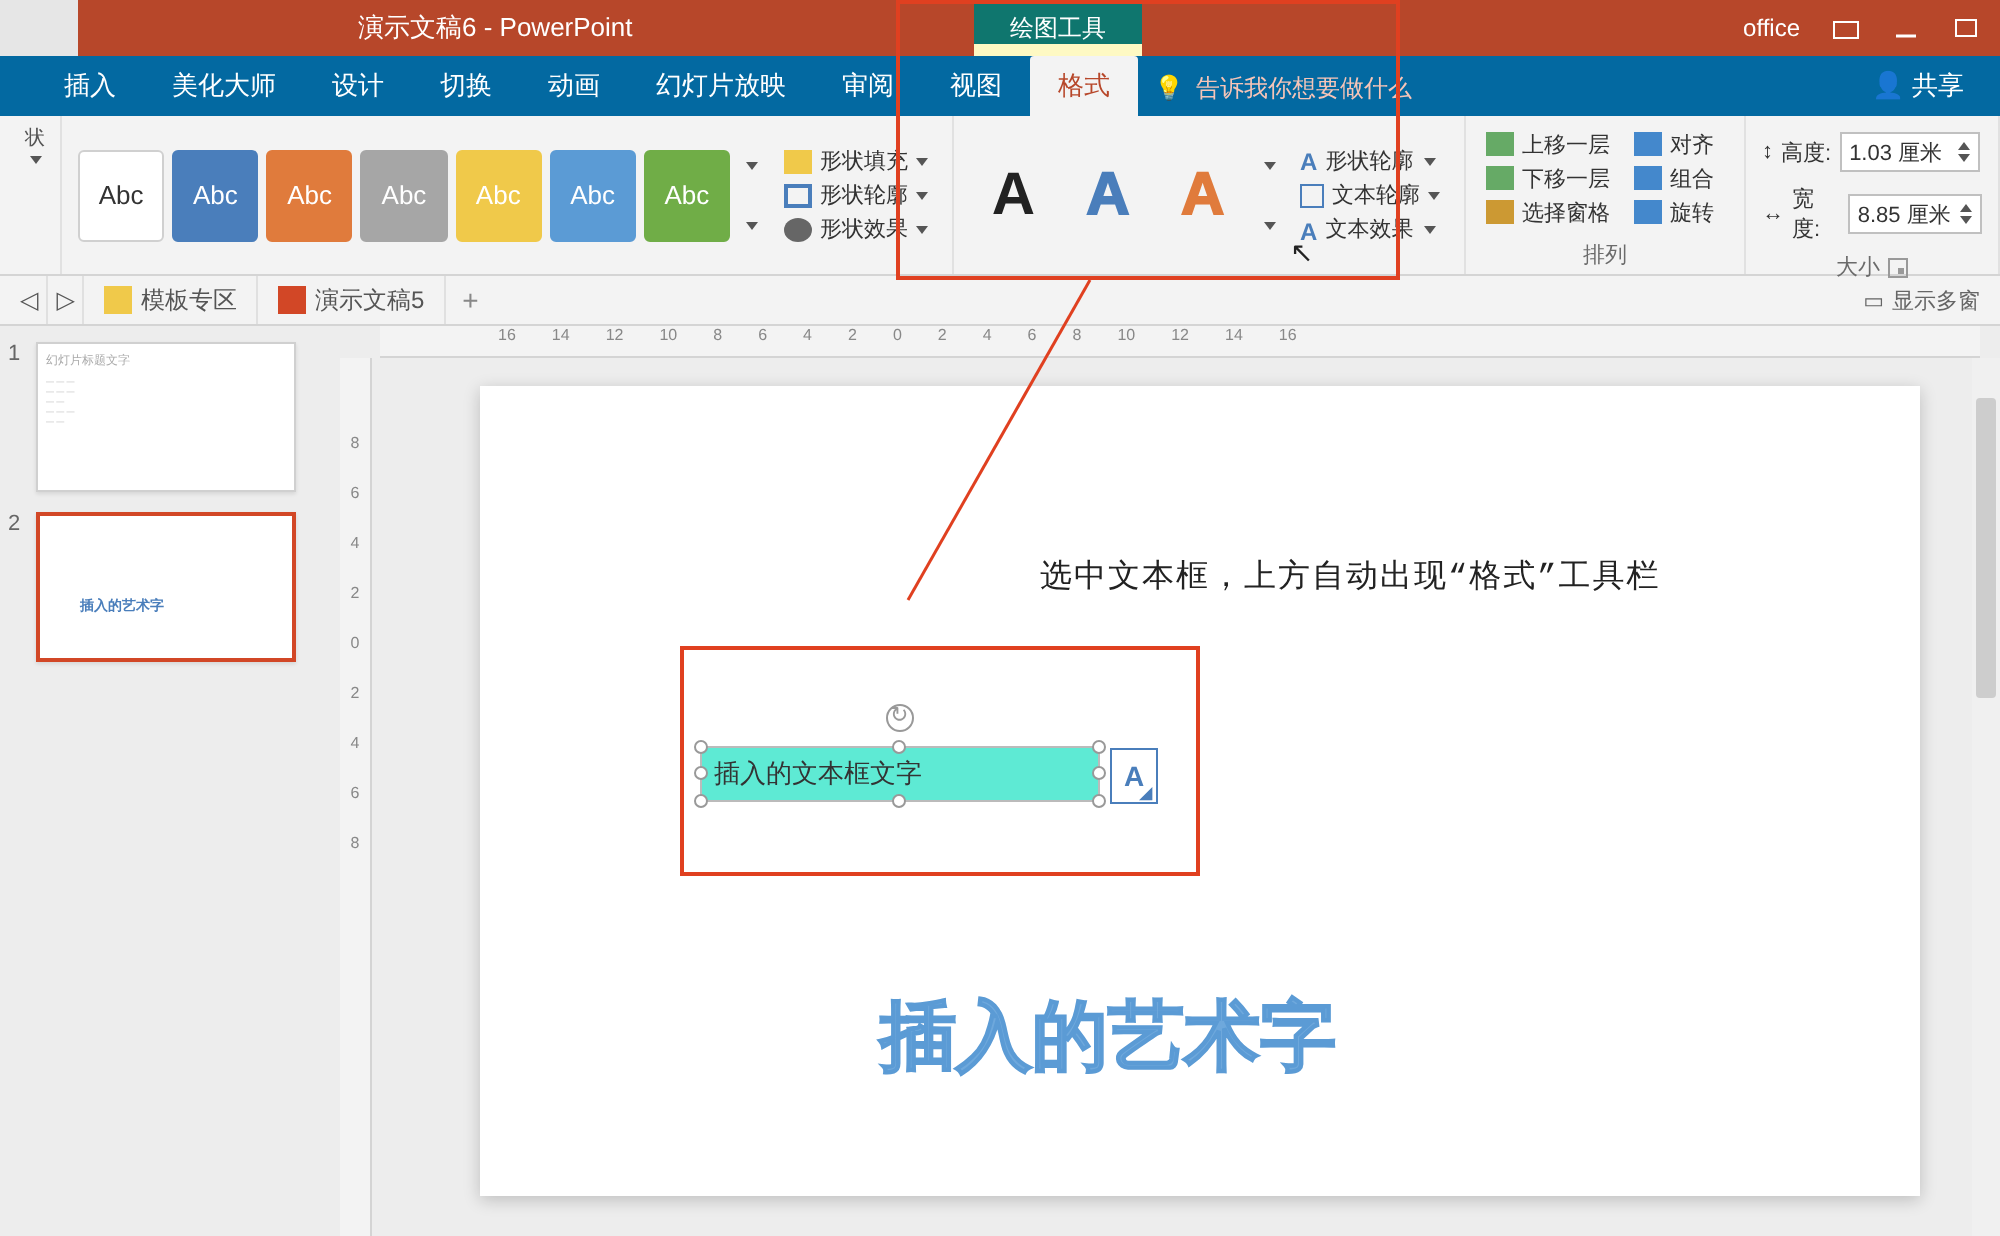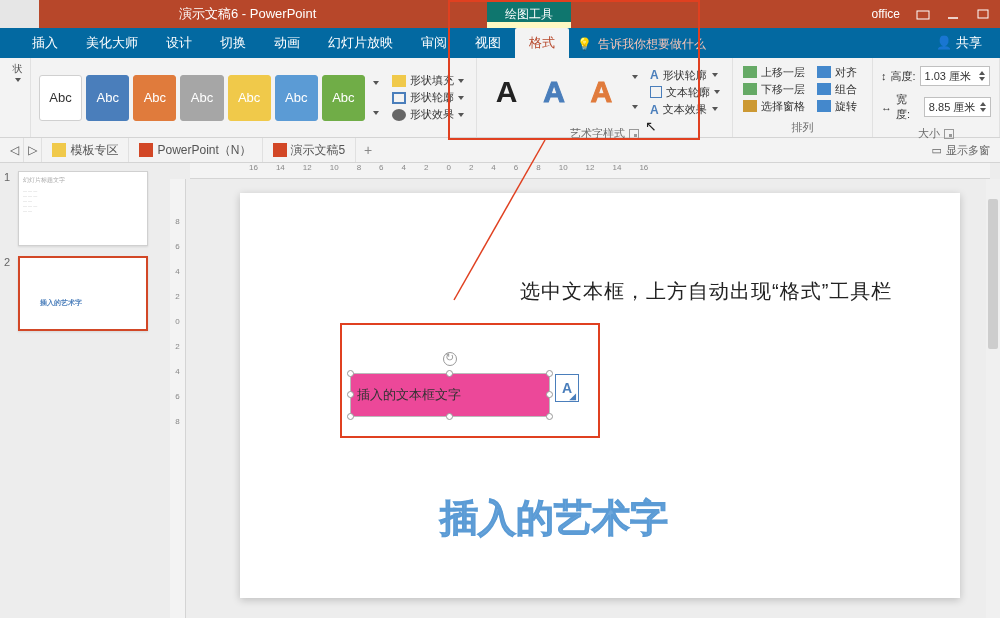--- a/index.html
+++ b/index.html
@@ -84,28 +84,28 @@
 
   .slide-area { flex: 1; position: relative; background: #ededed; }
   .ruler-h { position:absolute; left:20px; right:10px; top:0; height:16px; background:#f3f3f3; border-bottom:1px solid #d4d4d4; font-size:8px; color:#888; display:flex; align-items:flex-end; padding-left:50px; overflow:hidden;}
   .ruler-h span{ margin:6px 9px; }
   .ruler-v { position:absolute; left:0; top:16px; bottom:0; width:16px; background:#f3f3f3; border-right:1px solid #d4d4d4; font-size:8px; color:#888; display:flex; flex-direction:column; align-items:center; padding-top:30px; }
   .ruler-v span{ margin:8px 0; }
 
   .slide { position: absolute; left: 70px; top: 30px; width: 720px; height: 405px; background: #fff; box-shadow: 0 2px 8px rgba(0,0,0,0.2); }
 
   .annotation-box { position:absolute; left:100px; top:130px; width:260px; height:115px; border:2px solid #e04020; }
-  .textbox-sel { position:absolute; left:110px; top:180px; width:200px; height:44px; border:1px solid #bbb; background:#ec4899; display:flex; align-items:center; padding-left:6px; font-size:13px; }
+  .textbox-sel { position:absolute; left:110px; top:180px; width:200px; height:28px; border:1px solid #bbb; background:#5eead4; display:flex; align-items:center; padding-left:6px; font-size:13px; }
   .sel-handle{ width:7px; height:7px; border:1px solid #999; background:#fff; border-radius:50%; position:absolute; }
   .rotate-handle{ position:absolute; left:50%; top:-22px; transform:translateX(-50%); width:14px; height:14px; border:1px solid #999; border-radius:50%; }
   .rotate-handle::after{ content:"↻"; position:absolute; left:1px; top:-2px; font-size:11px; color:#999;}
   .wordart-tag { position:absolute; right:-30px; top:0; width:24px; height:28px; border:1px solid #4a7ebb; display:flex; flex-direction:column; align-items:center; justify-content:center; color:#4a7ebb; font-size:14px; font-weight:bold; background:#fff;}
   .wordart-tag-corner{ font-size:8px; position:absolute; right:2px; bottom:0; }
 
-  .annotation-text { position:absolute; left:280px; top:85px; font-size:20px; color:#222; letter-spacing:1px; }
+  .annotation-text { position:absolute; left:280px; top:85px; font-size:16px; color:#222; letter-spacing:1px;font-family:Liberation Mono, monospace; }
 
   .wordart-big { position:absolute; left:200px; top:300px; font-size:38px; font-weight:bold; color:#6ea8dc; -webkit-text-stroke:1px #5b9bd5; }
 
   .scrollbar-v{ position:absolute; right:0; top:16px; bottom:0; width:14px; background:#f0f0f0; }
   .scroll-thumb{ position:absolute; top:20px; left:2px; width:10px; height:150px; background:#cdcdcd; border-radius:2px;}
 
   
   .ribbon-highlight { position:absolute; border:2px solid #e04020; pointer-events:none; }
   .hl1 { left:448px; top:0; width:252px; height:140px; }
 
@@ -234,24 +234,20 @@
             <span>文本轮廓</span>
             <span class="arrow-down"></span>
           </div>
         <div class="small-list-row">
             <span class="small-icon si-texteffect">A</span>
             <span>文本效果</span>
             <span class="arrow-down"></span>
           </div>
       </div>
     </div>
-    <div class="group-label">
-        <span>艺术字样式</span>
-        <span class="dialog-launcher"></span>
-      </div>
   </div>
 
   <div class="group" style="width:140px;">
     <div class="group-body" style="padding:2px 6px;">
       <div class="small-list">
         <div class="small-list-row">
             <span class="small-icon" style="background:#6a6;"></span>
             <span>上移一层</span>
           </div>
         <div class="small-list-row">
@@ -314,24 +310,20 @@
       </div>
   </div>
 </div>
 
 <div class="doc-tabs">
   <div class="doc-tab" style="padding:0 4px;">◁</div>
   <div class="doc-tab" style="padding:0 4px;">▷</div>
   <div class="doc-tab">
       <span class="doc-icon folder"></span>
       <span>模板专区</span>
-    </div>
-  <div class="doc-tab">
-      <span class="doc-icon"></span>
-      <span>PowerPoint（N）</span>
     </div>
   <div class="doc-tab">
       <span class="doc-icon"></span>
       <span>演示文稿5</span>
     </div>
   <div class="doc-add">+</div>
   <div class="doc-right">
       <span>▭</span>
       <span>显示多窗</span>
     </div>

